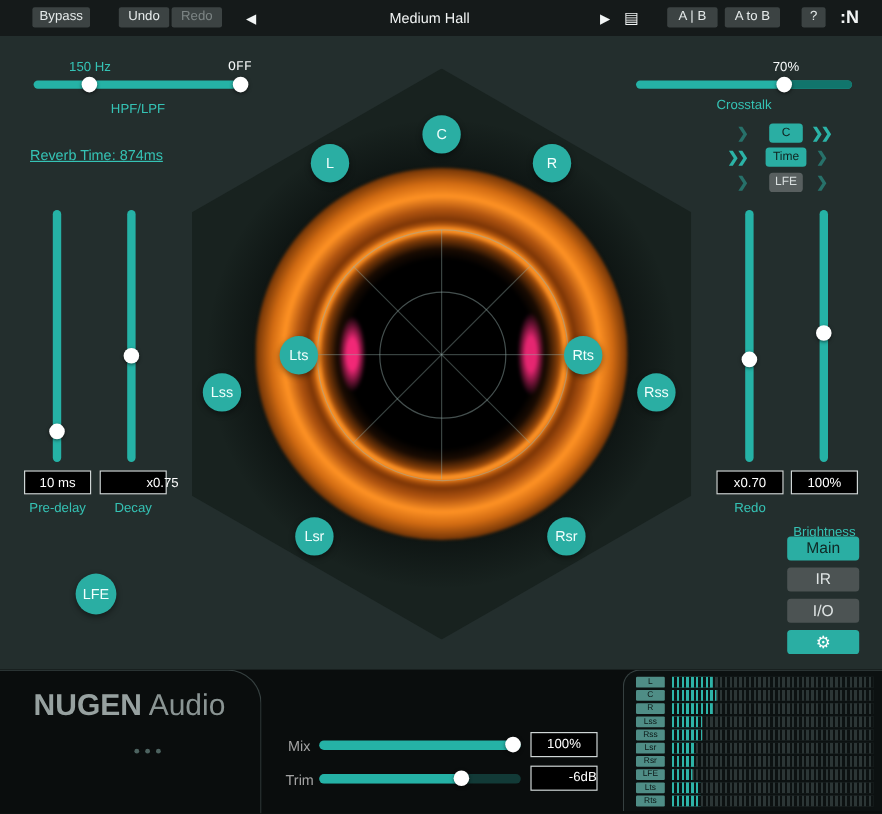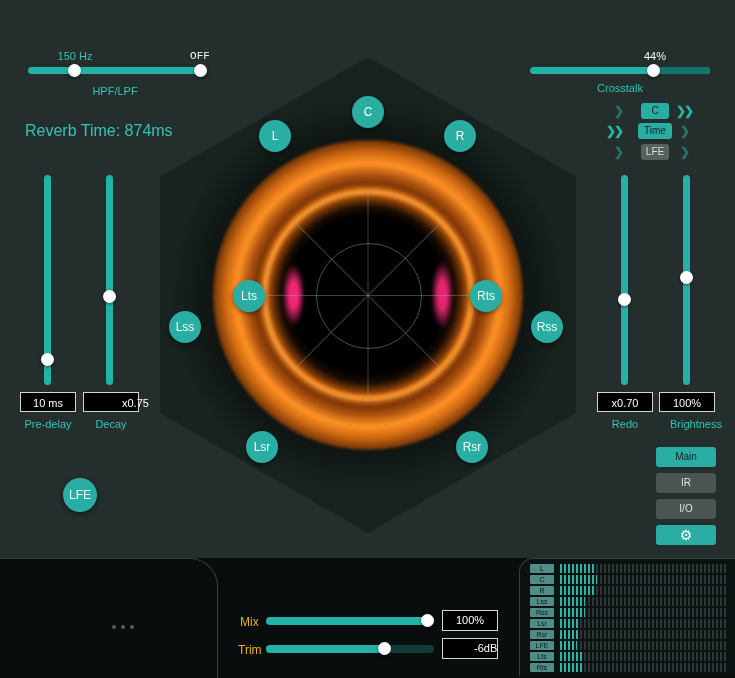--- a/index.html
+++ b/index.html
@@ -53,56 +53,69 @@
           box-shadow:0 2px 5px rgba(0,0,0,.45); }
 
   
   .r-btn { position:absolute; height:16px; border-radius:3px; font-size:10px; line-height:16px; text-align:center; }
   .r-teal { background:#2aaea3; color:#10231f; }
   .r-gray { background:#585f5f; color:#d8dede; }
   .chev { position:absolute; color:#2bb3a7; font-size:12px; font-weight:bold; letter-spacing:-2px; line-height:14px; }
   .hollow { opacity:.5; }
 
   .side-btn { position:absolute; left:656px; width:60px; height:20px; border-radius:3px;
-              font-size:10px; text-align:center; line-height:20px; }
+              font-size:13px; text-align:center; line-height:20px; }
   .sb-teal { background:#2aaea3; color:#0f2825; }
   .sb-gray { background:#4c5353; color:#dfe4e4; }
 
   
   .bottom { position:absolute; left:0; top:558px; width:735px; height:120px; background:#0a0d0d; }
   .tab-outline { position:absolute; left:-1px; top:0; width:219px; height:121px;
                  border-right:1px solid #364040; border-top:1px solid #364040;
                  border-top-right-radius:28px; box-sizing:border-box; }
   .brand { position:absolute; left:28px; top:16px; font-size:25px; }
   .brand .b1 { font-weight:700; color:#97a1a0; }
   .brand .b2 { font-weight:300; color:#8a9493; }
   .dots { position:absolute; left:112px; top:57px; }
   .dots span { display:inline-block; width:4px; height:4px; border-radius:50%; background:#4d6360; margin-right:5px; }
   .product { position:absolute; left:46px; top:72px; font-size:15px; letter-spacing:9px; color:#7f908d; }
 
-  .bt-lab { position:absolute; color:#eab308; font-size:12px; }
+  .bt-lab { position:absolute; color:#a3a3a3; font-size:12px; }
   .bt-track { position:absolute; height:8px; border-radius:4px; }
   .bt-box { position:absolute; width:56px; height:21px; background:#000; border:1px solid #cfd6d6;
             color:#fff; font-size:11px; line-height:19px; text-align:center; box-sizing:border-box; }
 
   .meter-panel { position:absolute; right:0; top:0; width:216px; height:118px; background:#0c1111;
                  border-left:1px solid #364040; border-top:1px solid #364040; border-top-left-radius:14px; box-sizing:border-box; }
   .m-row { position:absolute; left:10px; height:9px; width:198px; }
   .m-lab { position:absolute; left:0; top:0; width:24px; height:9px; background:#4f8d86; color:#0c1716;
            font-size:7px; line-height:9px; text-align:center; border-radius:1px; }
   .m-bar { position:absolute; left:30px; top:0; width:168px; height:9px; background:#2c3636; }
   .m-fill { position:absolute; left:0; top:0; bottom:0; background:#2db4a8; }
   .m-dash { position:absolute; left:0; top:0; right:0; bottom:0;
             background:repeating-linear-gradient(90deg, transparent 0 2px, #0c1111 2px 4px); }
 </style>
 </head>
 <body>
 
 <div class="app">
 
+  <div class="topbar">
+    <div class="tb-btn" style="left:27px;width:48px;">Bypass</div>
+    <div class="tb-btn" style="left:99px;width:42px;">Undo</div>
+    <div class="tb-btn dim" style="left:143px;width:42px;">Redo</div>
+    <div class="tb-plain" style="left:205px;top:9px;font-size:11px;">◀</div>
+    <div class="tb-plain" style="left:258px;top:8px;width:200px;text-align:center;font-size:12px;">Medium Hall</div>
+    <div class="tb-plain" style="left:500px;top:9px;font-size:11px;">▶</div>
+    <div class="tb-plain" style="left:520px;top:7px;font-size:13px;">▤</div>
+    <div class="tb-btn" style="left:556px;width:42px;">A | B</div>
+    <div class="tb-btn" style="left:604px;width:46px;">A to B</div>
+    <div class="tb-btn" style="left:668px;width:20px;">?</div>
+    <div class="tb-plain" style="left:700px;top:6px;font-size:15px;font-weight:bold;">:N</div>
+  </div>
 
   <div class="main">
 
     <div class="hex">
       <div class="halo"></div>
       <div class="viz"></div>
       <div class="cross">
         <div class="ring r1"></div>
         <div class="ring r2"></div>
         <div class="spoke" style="transform:rotate(0deg);"></div>
@@ -123,32 +136,32 @@
     <div class="node" style="left:456px;top:401px;">Rsr</div>
     <div class="node" style="left:63px;top:448px;width:34px;height:34px;">LFE</div>
 
     <div class="teal-lab" style="left:50px;top:20px;width:50px;">150 Hz</div>
     <div class="white-lab" style="left:178px;top:20px;width:44px;font-family:Liberation Mono, monospace;">OFF</div>
     <div class="h-track" style="left:28px;top:37px;width:177px;"></div>
     <div class="knob" style="left:68px;top:34px;"></div>
     <div class="knob" style="left:194px;top:34px;"></div>
     <div class="teal-lab" style="left:70px;top:55px;width:90px;">HPF/LPF</div>
 
-    <div class="teal-lab" style="left:25px;top:92px;width:160px;text-align:left;font-size:16px;">Reverb Time: 874ms</div>
+    <div class="teal-lab" style="left:25px;top:92px;width:160px;text-align:left;font-size:12px;text-decoration:underline;">Reverb Time: 874ms</div>
 
     <div class="v-track" style="left:44px;"></div>
     <div class="knob" style="left:41px;top:323px;"></div>
     <div class="v-track" style="left:106px;"></div>
     <div class="knob" style="left:103px;top:260px;"></div>
     <div class="vbox" style="left:20px;top:362px;">10 ms</div>
     <div class="vbox" style="left:83px;top:362px;padding-left:38px;">x0.75</div>
     <div class="teal-lab" style="left:16px;top:388px;width:64px;">Pre-delay</div>
     <div class="teal-lab" style="left:87px;top:388px;width:48px;">Decay</div>
 
-    <div class="white-lab" style="left:630px;top:20px;width:50px;">44%</div>
+    <div class="white-lab" style="left:630px;top:20px;width:50px;">70%</div>
     <div class="h-track" style="left:530px;top:37px;width:180px;"></div>
     <div class="h-dim" style="left:655px;top:37px;width:55px;"></div>
     <div class="knob" style="left:647px;top:34px;"></div>
     <div class="teal-lab" style="left:575px;top:52px;width:90px;">Crosstalk</div>
 
     <div class="chev hollow" style="left:614px;top:74px;">❯</div>
     <div class="r-btn r-teal" style="left:641px;top:73px;width:28px;">C</div>
     <div class="chev" style="left:676px;top:74px;">❯❯</div>
 
     <div class="chev" style="left:606px;top:94px;">❯❯</div>
@@ -159,33 +172,36 @@
     <div class="r-btn r-gray" style="left:641px;top:114px;width:28px;">LFE</div>
     <div class="chev hollow" style="left:680px;top:115px;">❯</div>
 
     <div class="v-track" style="left:621px;"></div>
     <div class="knob" style="left:618px;top:263px;"></div>
     <div class="v-track" style="left:683px;"></div>
     <div class="knob" style="left:680px;top:241px;"></div>
     <div class="vbox" style="left:597px;top:362px;">x0.70</div>
     <div class="vbox" style="left:659px;top:362px;">100%</div>
     <div class="teal-lab" style="left:597px;top:388px;width:56px;">Redo</div>
-    <div class="teal-lab" style="left:652px;top:388px;width:70px;text-align:right;">Brightness</div>
+    <div class="teal-lab" style="left:652px;top:408px;width:70px;">Brightness</div>
 
     <div class="side-btn sb-teal" style="top:417px;">Main</div>
     <div class="side-btn sb-gray" style="top:443px;">IR</div>
     <div class="side-btn sb-gray" style="top:469px;">I/O</div>
     <div class="side-btn sb-teal" style="top:495px;font-size:14px;color:#fff;">
       <span>⚙</span>
     </div>
   </div>
 
   <div class="bottom">
     <div class="tab-outline"></div>
 
+    <div class="brand">
+      <span class="b1">NUGEN</span><span class="b2"> Audio</span>
+    </div>
     <div class="dots"><span></span><span></span><span></span></div>
 
     <div class="bt-lab" style="left:240px;top:57px;">Mix</div>
     <div class="bt-track" style="left:266px;top:59px;width:168px;background:#25b2a6;"></div>
     <div class="knob" style="left:421px;top:56px;"></div>
     <div class="bt-box" style="left:442px;top:52px;">100%</div>
 
     <div class="bt-lab" style="left:238px;top:85px;">Trim</div>
     <div class="bt-track" style="left:266px;top:87px;width:168px;background:#123a37;"></div>
     <div class="bt-track" style="left:266px;top:87px;width:119px;background:#25b2a6;"></div>

